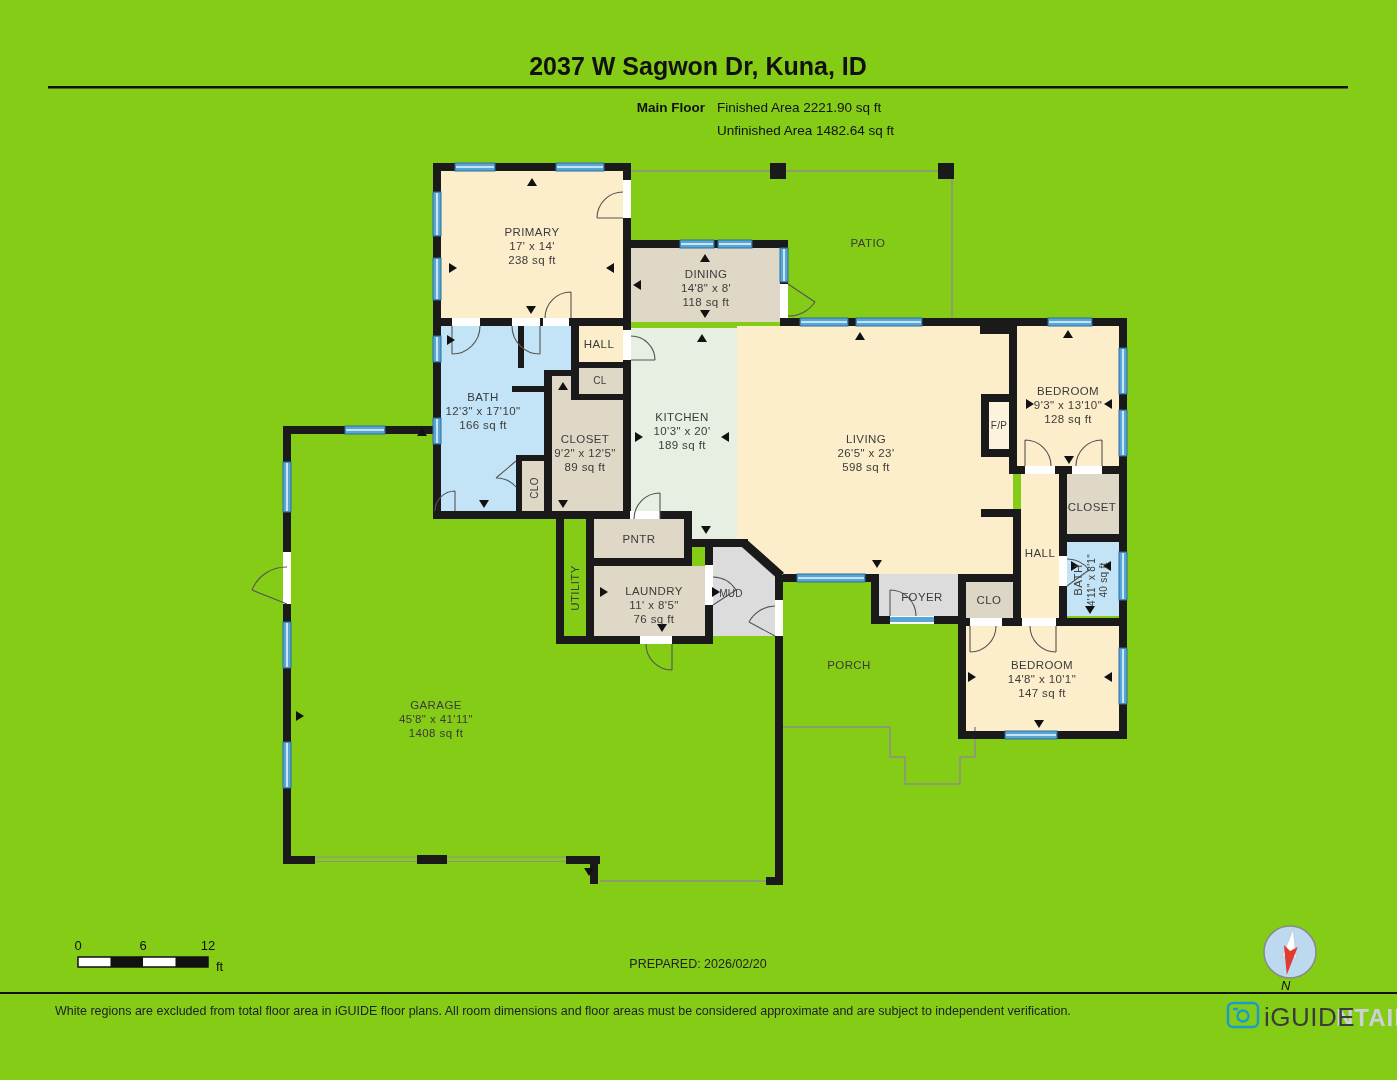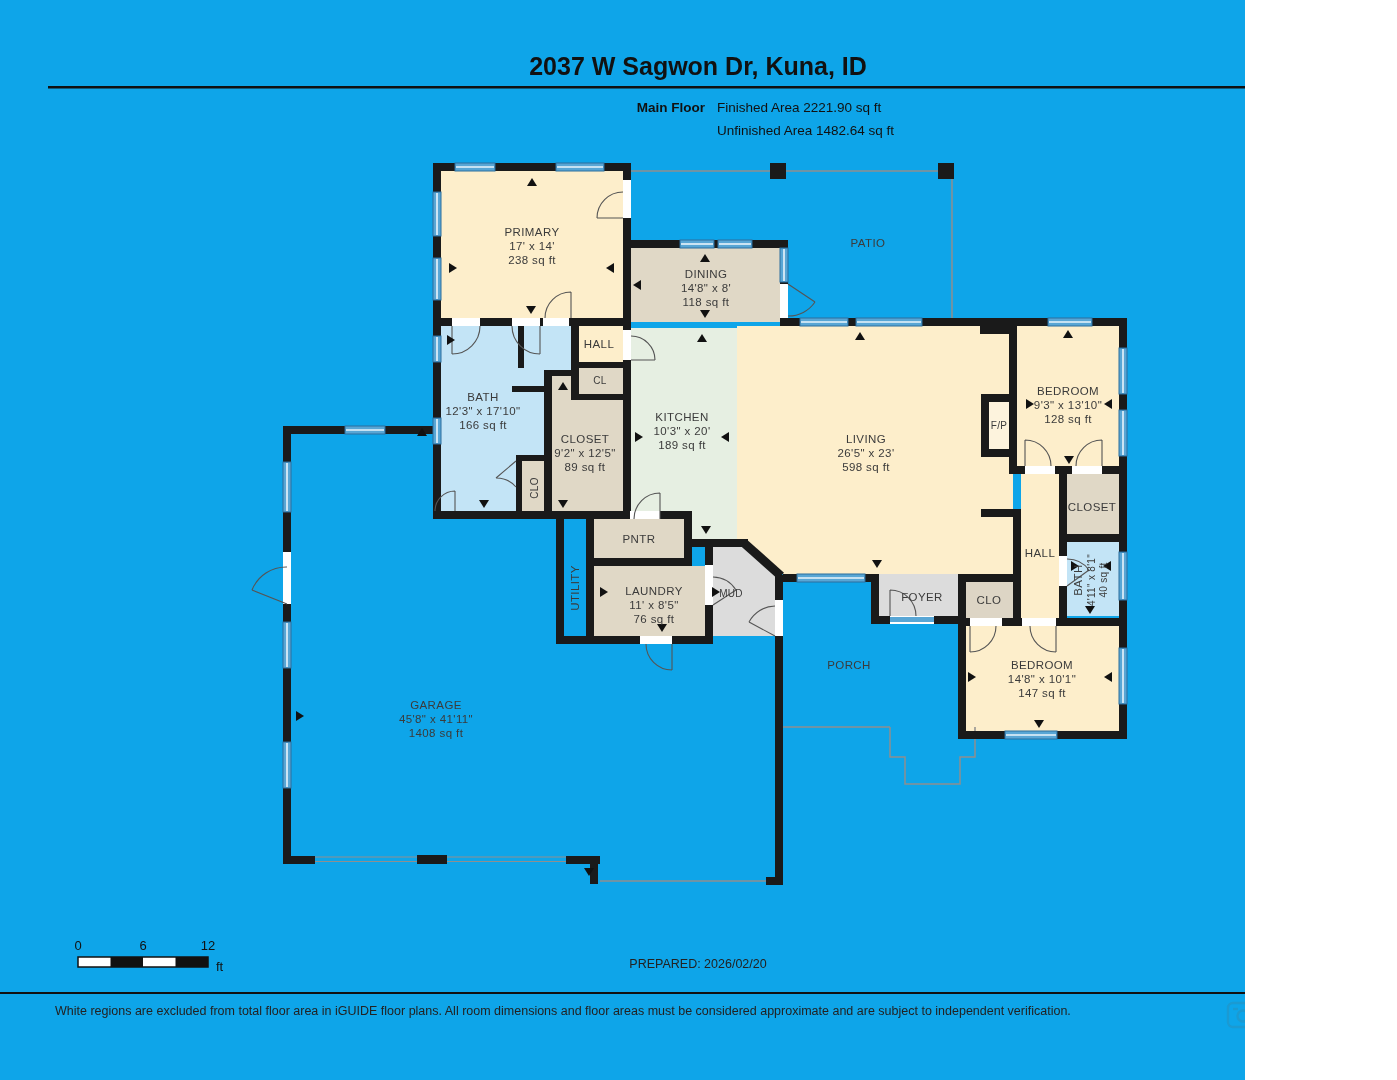--- a/index.html
+++ b/index.html
@@ -1,16 +1,16 @@
 <!DOCTYPE html>
 <html><head>
 <meta charset="utf-8">
 <style>
   html,body{margin:0;padding:0;background:#ffffff;}
-  .page{position:relative;width:1245px;height:1080px;background:#0ea5e9;overflow:hidden;
+  .page{position:relative;width:1397px;height:1080px;background:#84cc16;overflow:hidden;
         font-family:"Liberation Sans","DejaVu Sans",sans-serif;}
   svg{display:block}
   text{font-family:"Liberation Sans","DejaVu Sans",sans-serif;fill:#3b3b3b;}
   .title{font-size:25px;font-weight:bold;fill:#111;}
   .hdr{font-size:13.5px;fill:#111;}
   .hdrb{font-size:13.5px;font-weight:bold;fill:#111;}
   .rm{font-size:11.5px;letter-spacing:.4px;}
   .rs{font-size:10px;letter-spacing:.3px;}
   .ft{font-size:12.5px;fill:#222;}
   .sc{font-size:13px;fill:#111;}

